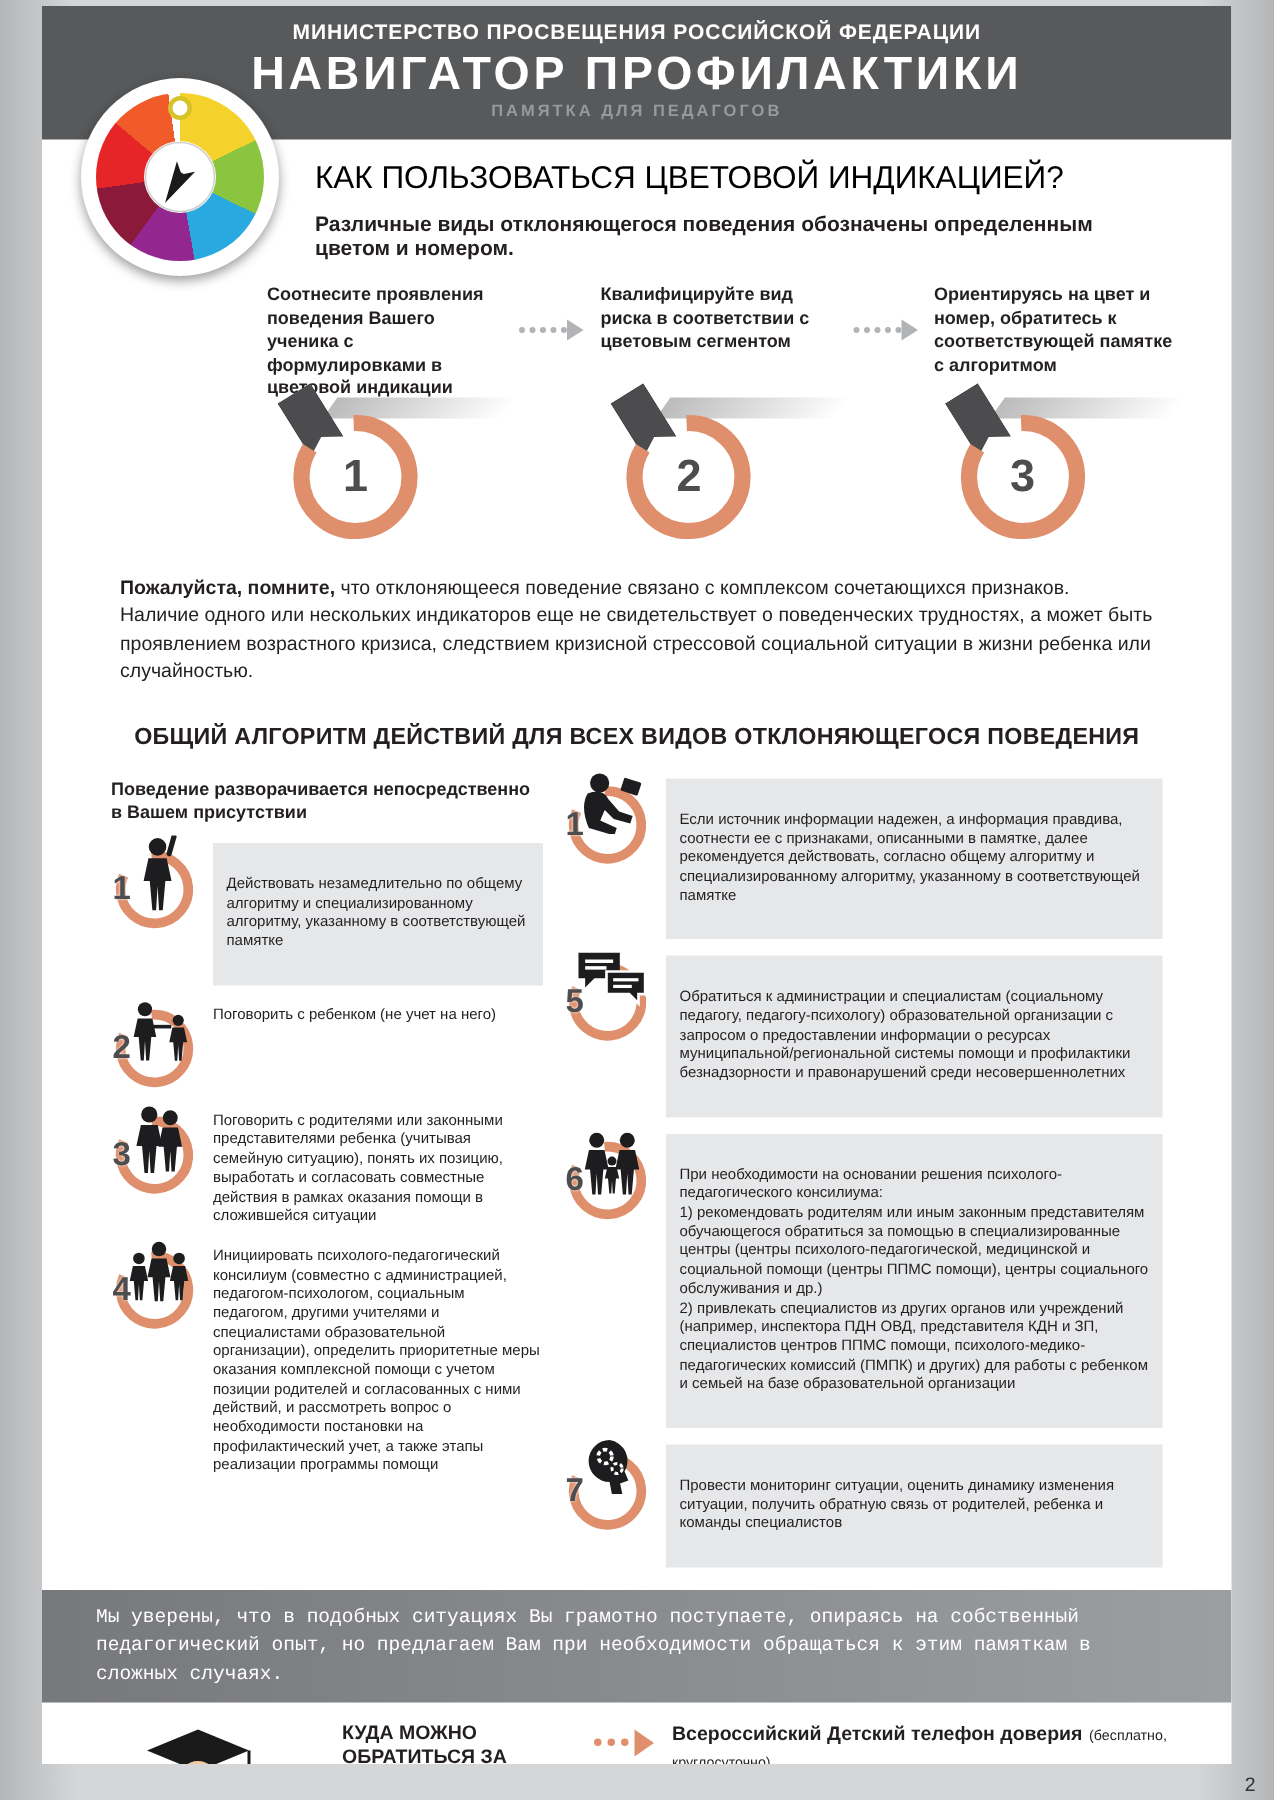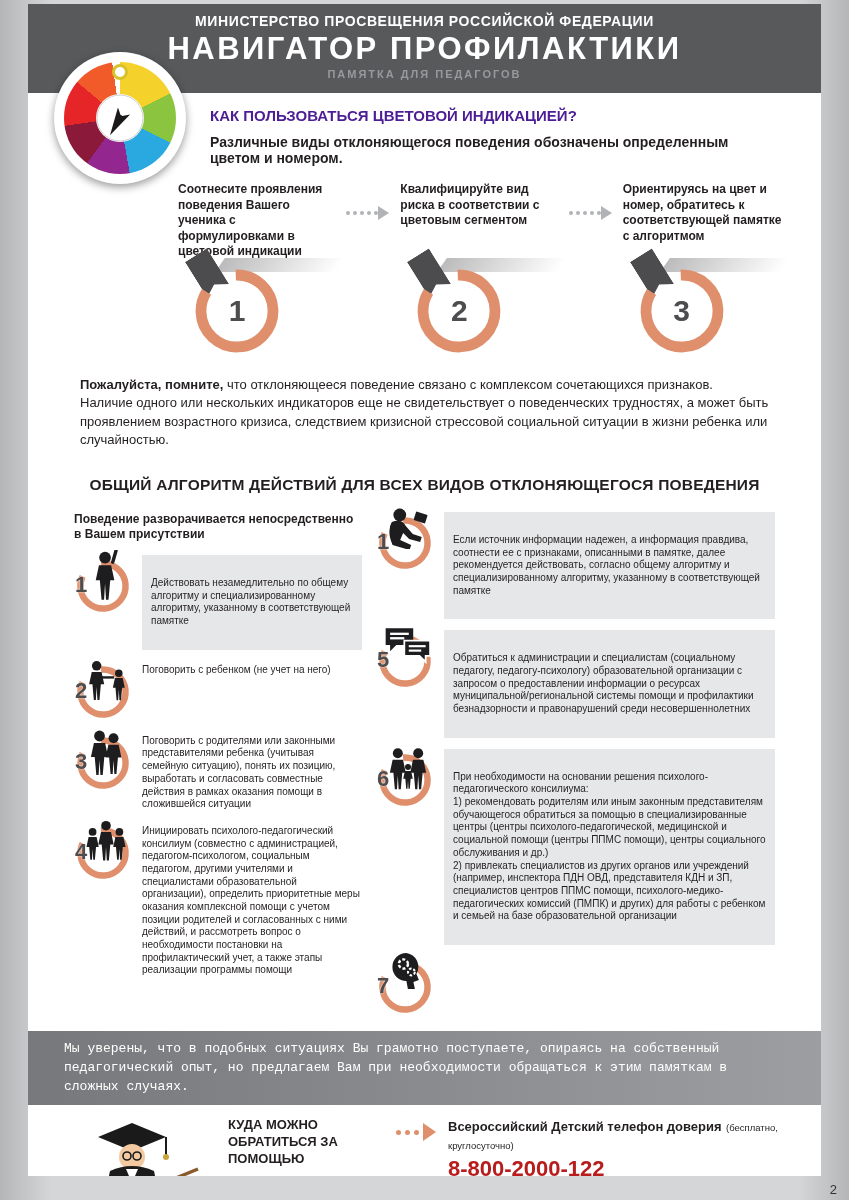--- a/index.html
+++ b/index.html
@@ -19,21 +19,21 @@
   .wheel-wrap{position:absolute;top:48px;left:26px;width:132px;height:132px;background:#fff;border-radius:50%;
               box-shadow:0 3px 8px rgba(0,0,0,.4);z-index:5;}
   .wheel{position:absolute;inset:10px;border-radius:50%;
          background:conic-gradient(#f4d22b 8deg 64deg,#8bc540 64deg 116deg,#2aa9e0 116deg 170deg,
                     #93278f 170deg 216deg,#8b1a3a 216deg 262deg,#e52528 262deg 310deg,
                     #f15a29 310deg 352deg,#ffffff 352deg 368deg);}
   .wheel-center{position:absolute;inset:0;}
 
   
   .howto{margin:14px 40px 0 182px;}
-  .howto-title{font-size:15px;font-weight:bold;color:#4c1d95;}
+  .howto-title{font-size:21px;font-weight:normal;color:#000000;}
   .howto-sub{font-size:14px;font-weight:bold;margin-top:10px;}
   .steps{display:flex;align-items:flex-start;padding:16px 30px 0 150px;}
   .step{flex:1 1 0;padding-right:8px;}
   .step-text{font-weight:bold;font-size:12px;line-height:1.3;min-height:78px;}
   .s-arrow{flex:0 0 46px;margin:24px 8px 0 0;display:flex;align-items:center;}
   .s-arrow .dots{width:32px;border-top:4px dotted #b1b3b6;}
   .s-arrow .head{width:0;height:0;border-left:11px solid #b1b3b6;border-top:7px solid transparent;border-bottom:7px solid transparent;}
   .step-ring{position:relative;width:90px;height:90px;margin:6px 0 0 14px;}
   .ribbon{position:absolute;top:-14px;left:2px;width:26px;height:42px;background:#4c4c4e;
           transform:rotate(-32deg);clip-path:polygon(0 0,100% 0,100% 100%,50% 82%,0 100%);z-index:1;}
@@ -291,20 +291,21 @@
             <svg class="ring-svg" width="58" height="58" viewBox="0 0 72 72">
               <circle cx="36" cy="36" r="28" fill="none" stroke="#df8f6b" stroke-width="8" stroke-dasharray="146 30" transform="rotate(-95 36 36)"></circle>
             </svg>
             <svg class="pict" width="40" height="40" viewBox="0 0 40 40">
               <path d="M19 2 a14 14 0 1 0 0 28 l1.5 8 h7 l-1.5 -7 5.5 -2 -2.5 -6 a14 14 0 0 0 -10 -21 z"></path>
               <circle cx="16" cy="13" r="4.6" fill="none" stroke="#fff" stroke-width="2.4" stroke-dasharray="3 2"></circle>
               <circle cx="24" cy="21" r="3.4" fill="none" stroke="#fff" stroke-width="2" stroke-dasharray="2.6 1.8"></circle>
             </svg>
             <div class="badge-num">7</div>
           </div>
+          <div class="item-text boxed">Провести мониторинг ситуации, оценить динамику изменения ситуации, получить обратную связь от родителей, ребенка и команды специалистов</div>
         </div>
       </div>
     </div>
 
     <div class="band">Мы уверены, что в подобных ситуациях Вы грамотно поступаете, опираясь на собственный педагогический опыт, но предлагаем Вам при необходимости обращаться к этим памяткам в сложных случаях.</div>
 
     <div class="help">
       <svg class="teacher" width="140" height="140" viewBox="0 0 140 140">
         <ellipse cx="62" cy="132" rx="48" ry="6" fill="#d9dadb"></ellipse>
         <polygon points="28,26 62,12 96,26 62,40" fill="#1a1a1a"></polygon>

